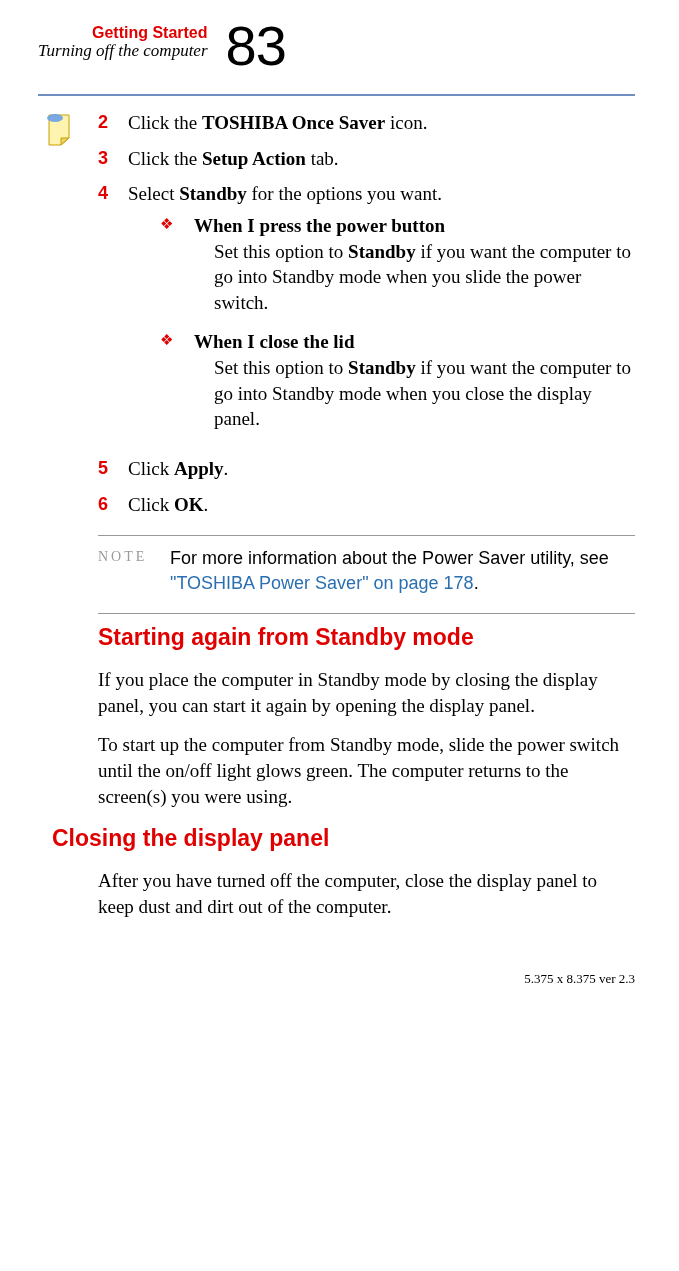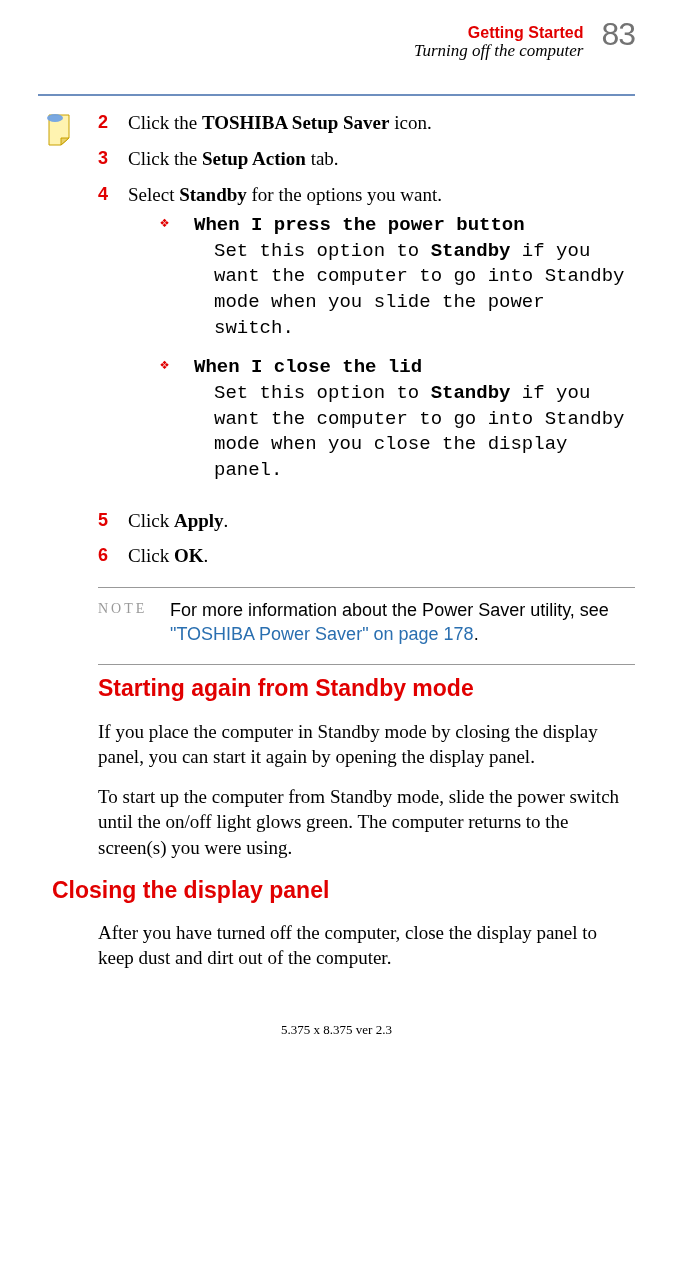--- a/index.html
+++ b/index.html
@@ -12,45 +12,44 @@
     color: #000;
     width: 679px;
     background: #fff;
   }
   .page {
     padding: 18px 44px 30px 38px;
     position: relative;
   }
   .header {
     display: flex;
-    justify-content: flex-end;
     align-items: flex-start;
-    margin-bottom: 34px;
+    margin-bottom: 20px;
   }
   .header-text {
     text-align: right;
     padding-top: 6px;
   }
   .chapter {
     color: #e10000;
     font-family: Arial, Helvetica, sans-serif;
     font-weight: bold;
     font-size: 16px;
     line-height: 1.1;
   }
   .section {
     font-style: italic;
     font-size: 17px;
     line-height: 1.1;
   }
   .pagenum {
-    color: #737373;
+    color: #000000;
     font-family: Arial, Helvetica, sans-serif;
     font-weight: 300;
-    font-size: 32px;
+    font-size: 56px;
     line-height: 1;
     margin-left: 18px;
     letter-spacing: -1px;
   }
   .divider {
     border: none;
     border-top: 2px solid #6e8fbf;
     margin: 0 0 14px 0;
   }
   .divider.thin {
@@ -86,21 +85,20 @@
     width: 30px;
     flex: 0 0 30px;
   }
   ol.steps .step-body {
     flex: 1;
   }
   ul.sub {
     list-style: none;
     margin: 6px 0 6px 0;
     padding: 0 0 0 32px;
-    font-family: Liberation Mono, monospace;
   }
   ul.sub > li {
     position: relative;
     padding-left: 34px;
     margin-bottom: 14px;
   }
   ul.sub > li::before {
     content: "❖";
     position: absolute;
     left: 0;
@@ -140,21 +138,21 @@
     color: #e10000;
     font-family: Arial, Helvetica, sans-serif;
     font-weight: bold;
     font-size: 23px;
     margin: 5px 0 12px 0;
   }
   h2.sub-heading.outdent {
     margin-left: -46px;
   }
   .footer {
-    text-align: center;
+    text-align: right;
     font-size: 13px;
     color: #000;
     margin-top: 50px;
   }
 </style>
 </head>
 <body>
 
 <div class="page">
 
@@ -175,21 +173,21 @@
       <ellipse cx="9" cy="4" rx="8" ry="4" fill="#6aa0e8" opacity="0.9"></ellipse>
     </svg>
   </div>
 
   <div class="content">
 
     <ol class="steps">
       <li>
         <span class="num">2</span>
         <span class="step-body">
-          <span>Click the </span><b>TOSHIBA Setup Saver</b><span> icon.</span>
+          <span>Click the </span><b>TOSHIBA Once Saver</b><span> icon.</span>
         </span>
       </li>
       <li>
         <span class="num">3</span>
         <span class="step-body">
           <span>Click the </span><b>Setup Action</b><span> tab.</span>
         </span>
       </li>
       <li>
         <span class="num">4</span>

